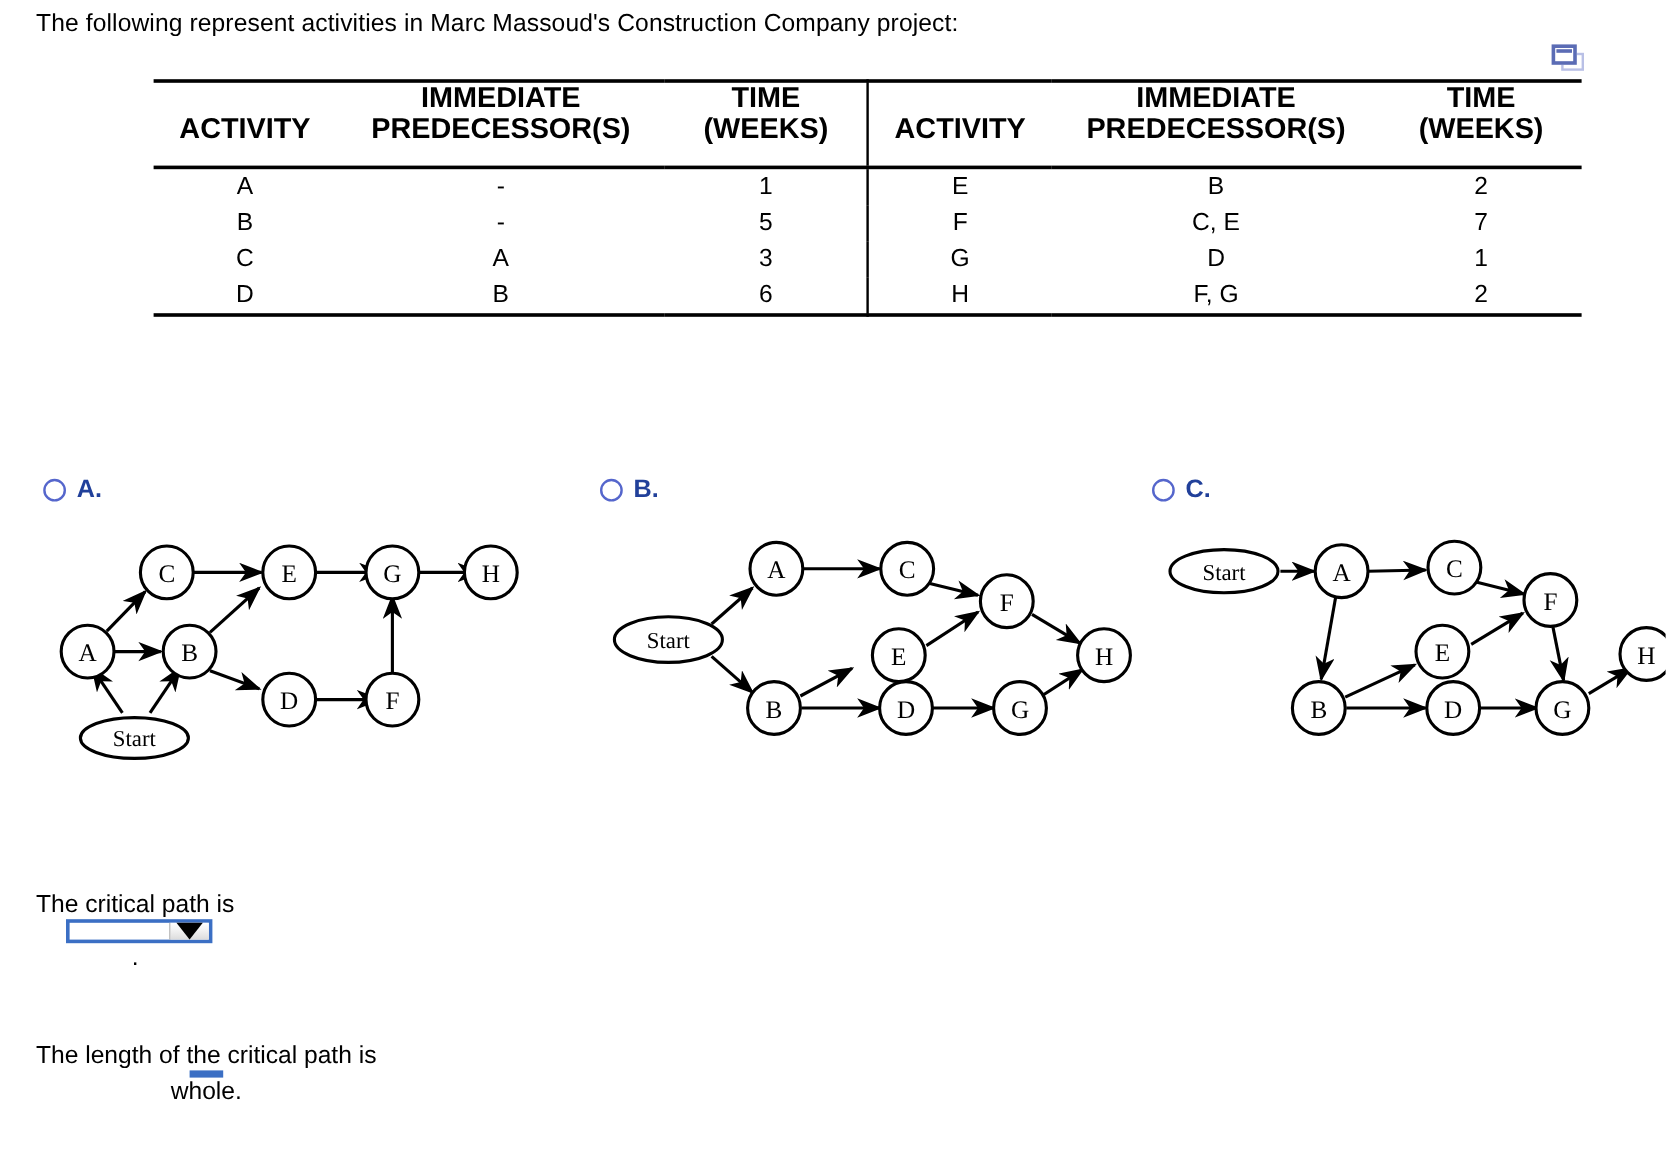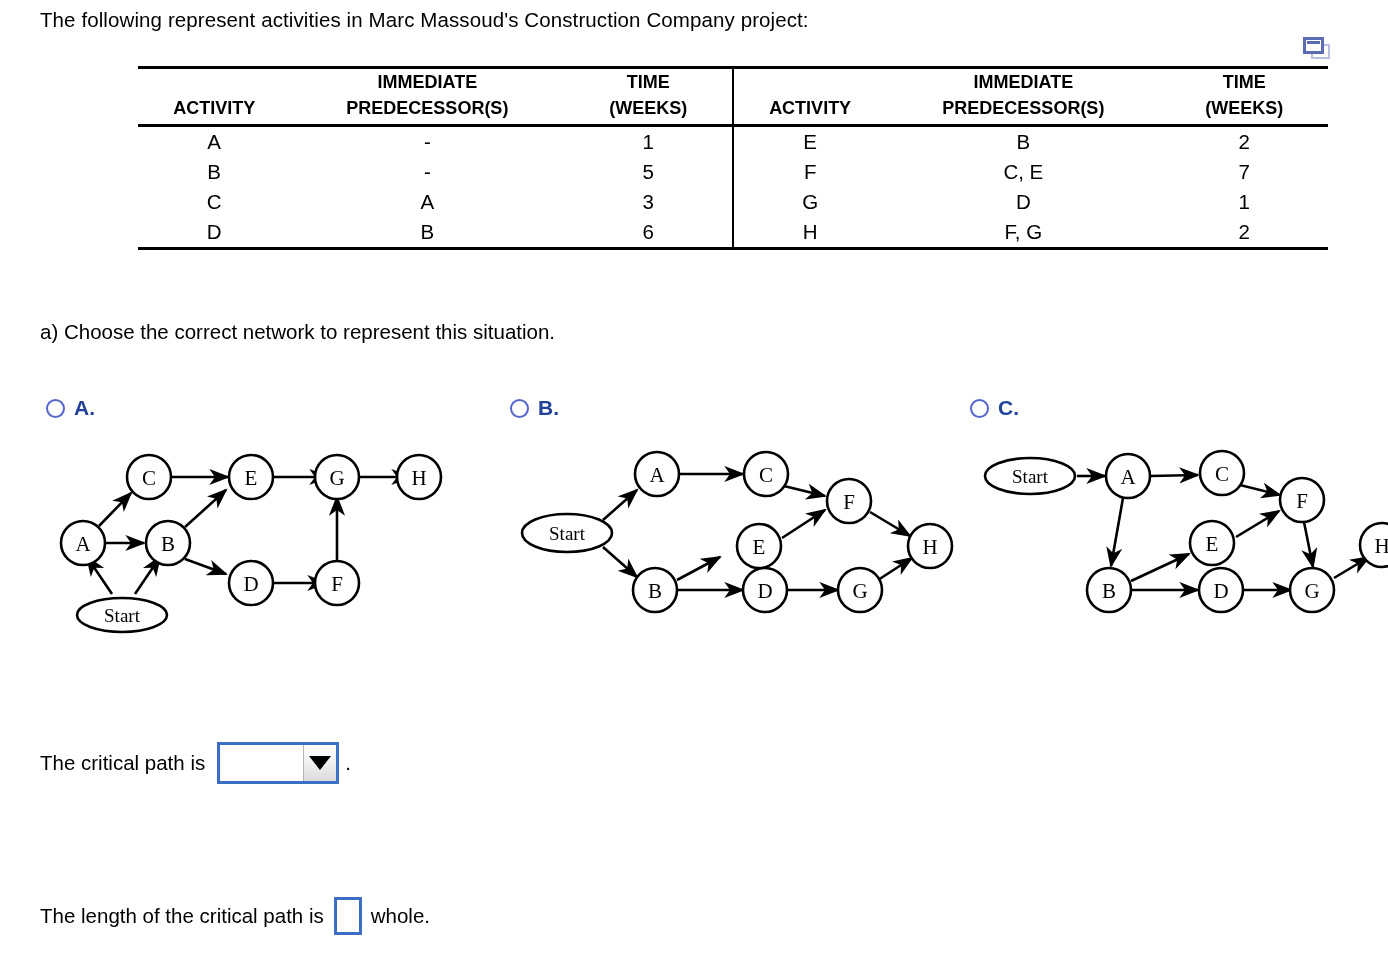--- a/index.html
+++ b/index.html
@@ -8,21 +8,21 @@
     background: #ffffff;
   }
   body {
     width: 1388px;
     height: 964px;
     font-family: "Liberation Sans", sans-serif;
     color: #000000;
     position: relative;
     overflow: hidden;
   }
-  .page { position: relative; width: 1230px; height: 964px; margin-left: 10px; }
+  .page { position: relative; width: 1230px; height: 964px; }
 
   .intro {
     position: absolute;
     left: 30px;
     top: 8px;
     font-size: 20.5px;
     letter-spacing: 0.1px;
     white-space: nowrap;
   }
 
@@ -69,24 +69,24 @@
     width: 1190px;
     font-size: 20.5px;
   }
   table.pert th, table.pert td {
     text-align: center;
     padding: 0;
     border: none;
   }
   table.pert thead th {
     font-weight: bold;
-    font-size: 18px;
+    font-size: 24px;
     line-height: 26px;
     vertical-align: bottom;
-    padding-bottom: 3px;
+    padding-bottom: 17px;
   }
   .rule-top  { border-top: 3px solid #000; }
   .rule-mid  { border-bottom: 3px solid #000; }
   .rule-bot  { border-bottom: 3px solid #000; }
   .vline { border-left: 2px solid #000 !important; }
   table.pert tbody td {
     line-height: 30px;
     font-size: 20.5px;
   }
   .th-l1 { display:block; }
@@ -105,23 +105,24 @@
   #q-a { left: 30px; top: 320px; }
   #q-b { left: 30px; top: 678px; }
   #q-c { left: 30px; top: 813px; }
 
   .ans-line {
     position: absolute;
     font-size: 20.5px;
     white-space: nowrap;
     display: flex;
     align-items: center;
+    flex-direction: column;
   }
   #ans-b { left: 30px; top: 742px; height: 42px; }
-  #ans-c { left: 30px; top: 896px; height: 40px; }
+  #ans-c { left: 30px; top: 875px; height: 40px; justify-content: center; }
 
   
   .opt {
     position: absolute;
     display: flex;
     align-items: center;
     gap: 9px;
   }
   .radio {
     width: 19px;
@@ -281,21 +282,20 @@
           <td>B</td>
           <td>6</td>
           <td class="vline">H</td>
           <td>F, G</td>
           <td>2</td>
         </tr>
       </tbody>
     </table>
   </div>
 
-  <div class="qa" id="q-a">a) Choose the correct network to represent this situation.</div>
 
   <div class="opt" id="opt-a">
     <span class="radio"></span>
     <span class="opt-label">A.</span>
   </div>
   <div class="opt" id="opt-b">
     <span class="radio"></span>
     <span class="opt-label">B.</span>
   </div>
   <div class="opt" id="opt-c">

